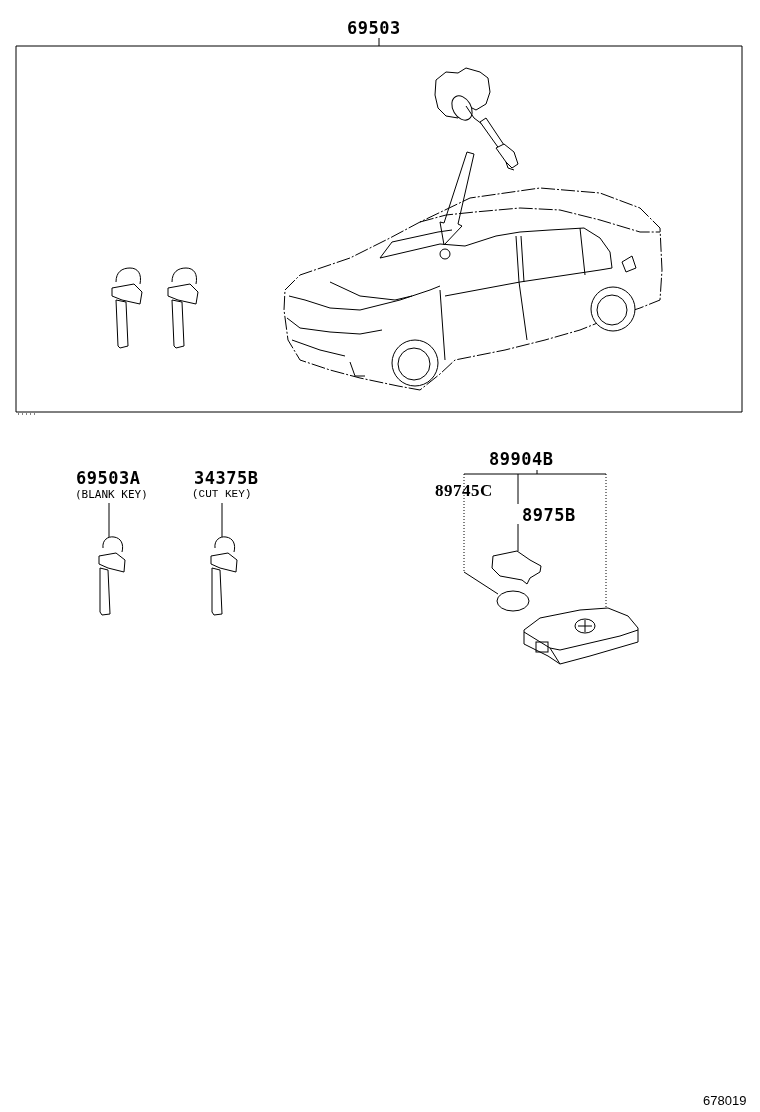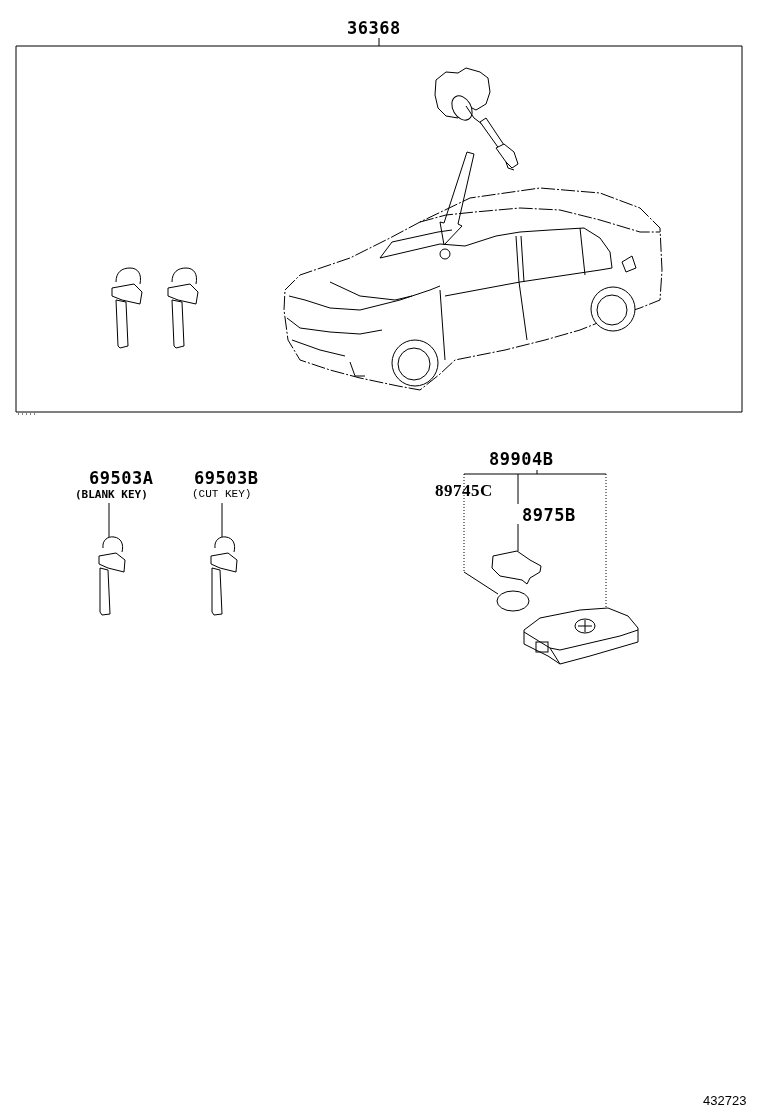--- a/index.html
+++ b/index.html
@@ -108,25 +108,25 @@
     <path class="fillw" d="M524 630 L540 618 L580 610 L608 608 L628 616 L638 628 L638 642 L590 656 L560 664 L548 656 L524 644 Z"></path>
     <path class="ln" d="M524 632 L550 648 L560 650 L620 636 L638 630"></path>
     <path class="ln" d="M550 648 L560 664"></path>
     <ellipse class="ln" cx="585" cy="626" rx="10" ry="7"></ellipse>
     <line class="ln" x1="578" y1="626" x2="592" y2="626"></line>
     <line class="ln" x1="585" y1="620" x2="585" y2="632"></line>
     <rect class="ln" x="536" y="642" width="12" height="10"></rect>
   </g>
 </svg>
 
-<div class="lbl" style="left:347px;top:20px;">36368</div>
+<div class="lbl" style="left:347px;top:20px;">69503</div>
 
-<div class="lbl" style="left:89px;top:470px;">69503A</div>
-<div class="sub" style="left:75px;top:489px;font-weight:bold;">(BLANK KEY)</div>
+<div class="lbl" style="left:76px;top:470px;">69503A</div>
+<div class="sub" style="left:75px;top:489px;">(BLANK KEY)</div>
 
-<div class="lbl" style="left:194px;top:470px;">69503B</div>
+<div class="lbl" style="left:194px;top:470px;">34375B</div>
 <div class="sub" style="left:192px;top:489px;font-family:Liberation Mono, monospace;">(CUT KEY)</div>
 
 <div class="lbl" style="left:489px;top:451px;">89904B</div>
 <div class="lbl" style="left:435px;top:482px;font-family:Liberation Serif, serif;">89745C</div>
 <div class="lbl" style="left:490px;top:507px;margin-left:32px;">8975B</div>
 
-<div class="figno" style="left:703px;top:1094px;">432723</div>
+<div class="figno" style="left:703px;top:1094px;">678019</div>
 
 </body></html>

